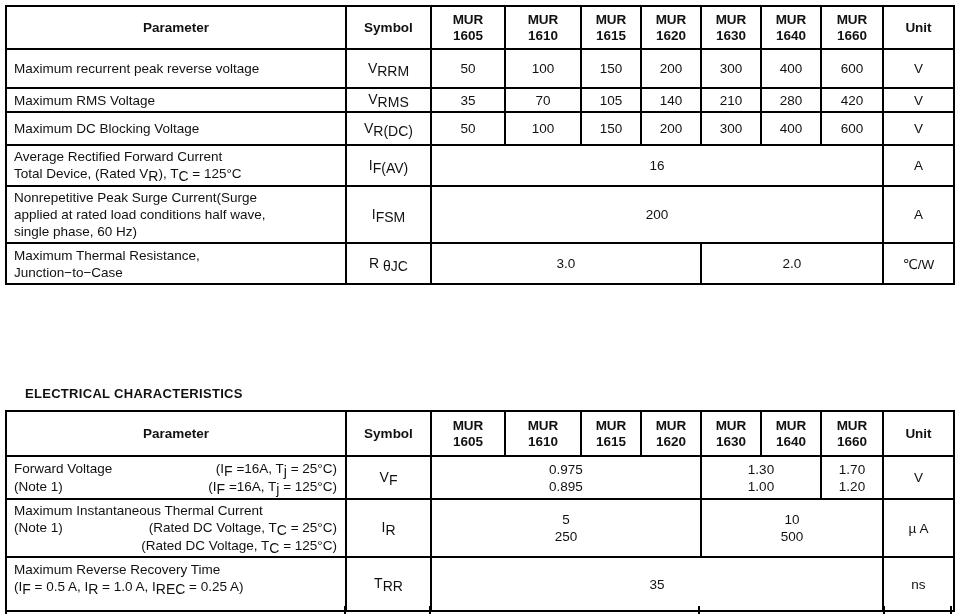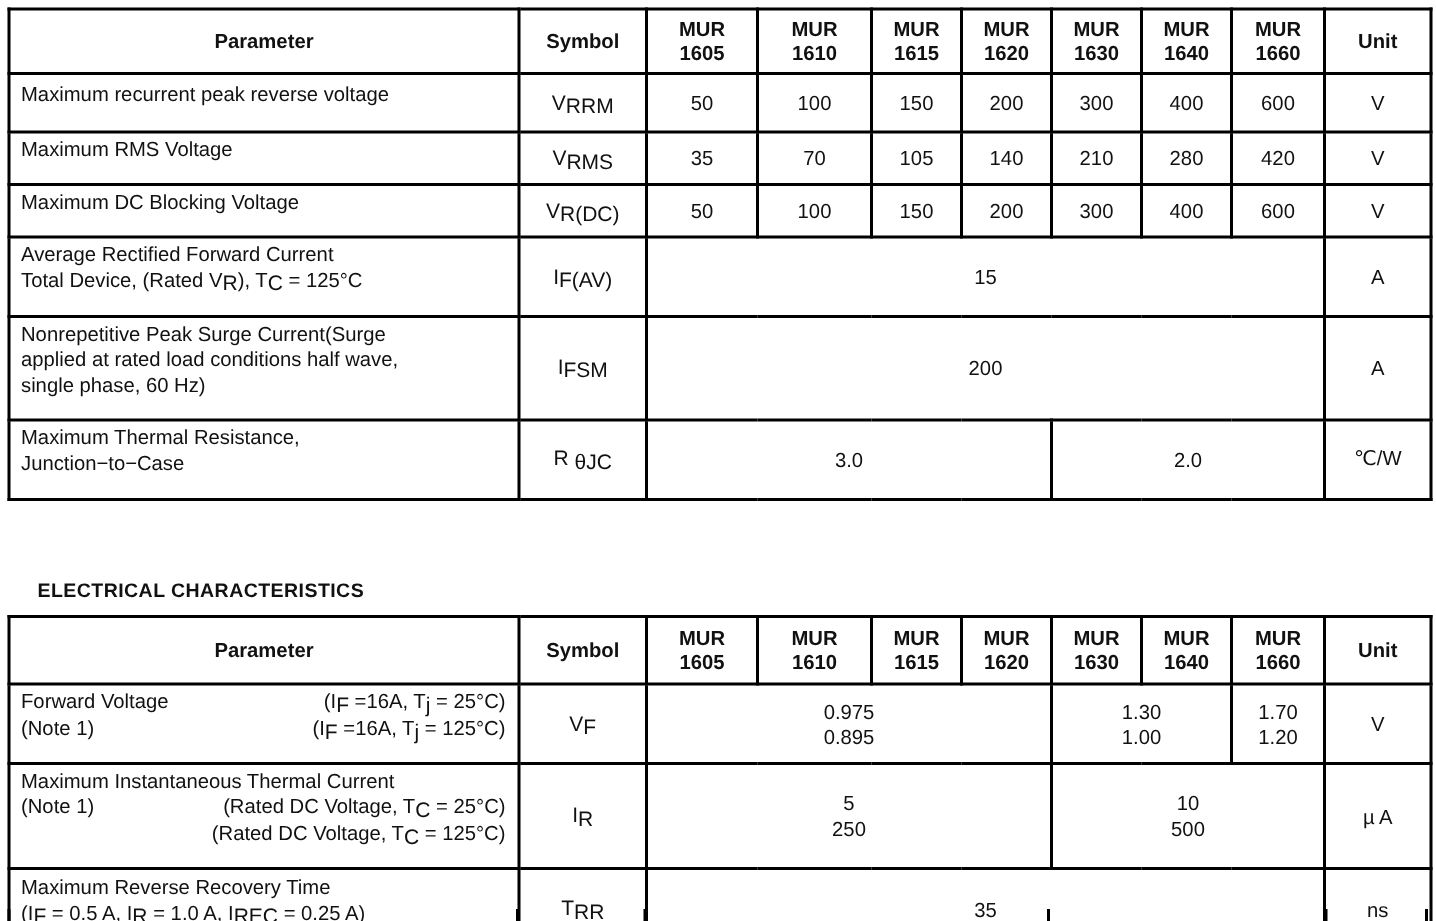--- a/index.html
+++ b/index.html
@@ -1,21 +1,21 @@
 <!DOCTYPE html>
 <html><head>
 <meta charset="utf-8">
 <style>
   html,body{margin:0;padding:0;background:#fff;}
   .page{position:relative;width:957px;height:614px;background:#fff;overflow:hidden;
         font-family:"Liberation Sans","DejaVu Sans",sans-serif;color:#111;}
   table.tbl{position:absolute;border-collapse:collapse;table-layout:fixed;background:#fff;border-radius:15px;}
   .tbl td{border:2px solid #000;font-size:13.5px;color:#111;padding:0;overflow:hidden;}
   .tbl td.hd{font-weight:bold;text-align:center;vertical-align:middle;white-space:pre-line;line-height:16px;font-size:13.5px;}
-  .tbl td.param{padding:2px 8px 14px 7px;vertical-align:middle;margin-left:36px;}
+  .tbl td.param{padding:2px 8px 2px 7px;vertical-align:middle;margin-left:36px;}
   .tbl td.param.vtop{vertical-align:top;padding-top:3px;}
   .pl{line-height:17px;white-space:nowrap;}
   .split{display:flex;justify-content:space-between;line-height:17px;white-space:nowrap;}
   .tbl td.sym{text-align:center;vertical-align:middle;font-size:14px;white-space:nowrap;}
   .tbl td.val{text-align:center;vertical-align:middle;white-space:pre-line;line-height:17px;}
   .tbl td.unit{text-align:center;vertical-align:middle;white-space:nowrap;}
   .sub{font-size:14px;vertical-align:-2.5px;line-height:1;}
   .sec-title{position:absolute;left:25px;top:386px;font-size:13px;font-weight:bold;letter-spacing:0.3px;color:#111;}
   .stub{position:absolute;top:606px;width:2px;height:8px;background:#000;}
 </style>
@@ -98,34 +98,34 @@
       <td class="val">400</td>
       <td class="val">600</td>
       <td class="unit">V</td>
     </tr>
     <tr style="height:41px">
       <td class="param">
             <div class="pl">Average Rectified Forward Current</div>
             <div class="pl">Total Device, (Rated V<span class="sub">R</span>), T<span class="sub">C</span> = 125°C</div>
           </td>
       <td class="sym">I<span class="sub">F(AV)</span></td>
-      <td class="val" colspan="7">15</td>
+      <td class="val" colspan="7">16</td>
       <td class="unit">A</td>
     </tr>
     <tr style="height:54px">
       <td class="param">
             <div class="pl">Nonrepetitive Peak Surge Current(Surge</div>
             <div class="pl">applied at rated load conditions half wave,</div>
             <div class="pl">single phase, 60 Hz)</div>
           </td>
       <td class="sym">I<span class="sub">FSM</span></td>
       <td class="val" colspan="7">200</td>
       <td class="unit">A</td>
     </tr>
-    <tr style="height:53px">
+    <tr style="height:41px">
       <td class="param">
             <div class="pl">Maximum Thermal Resistance,</div>
             <div class="pl">Junction−to−Case</div>
           </td>
       <td class="sym">R <span class="sub">θJC</span></td>
       <td class="val" colspan="4">3.0</td>
       <td class="val" colspan="3">2.0</td>
       <td class="unit">℃/W</td>
     </tr>
   </tbody>

